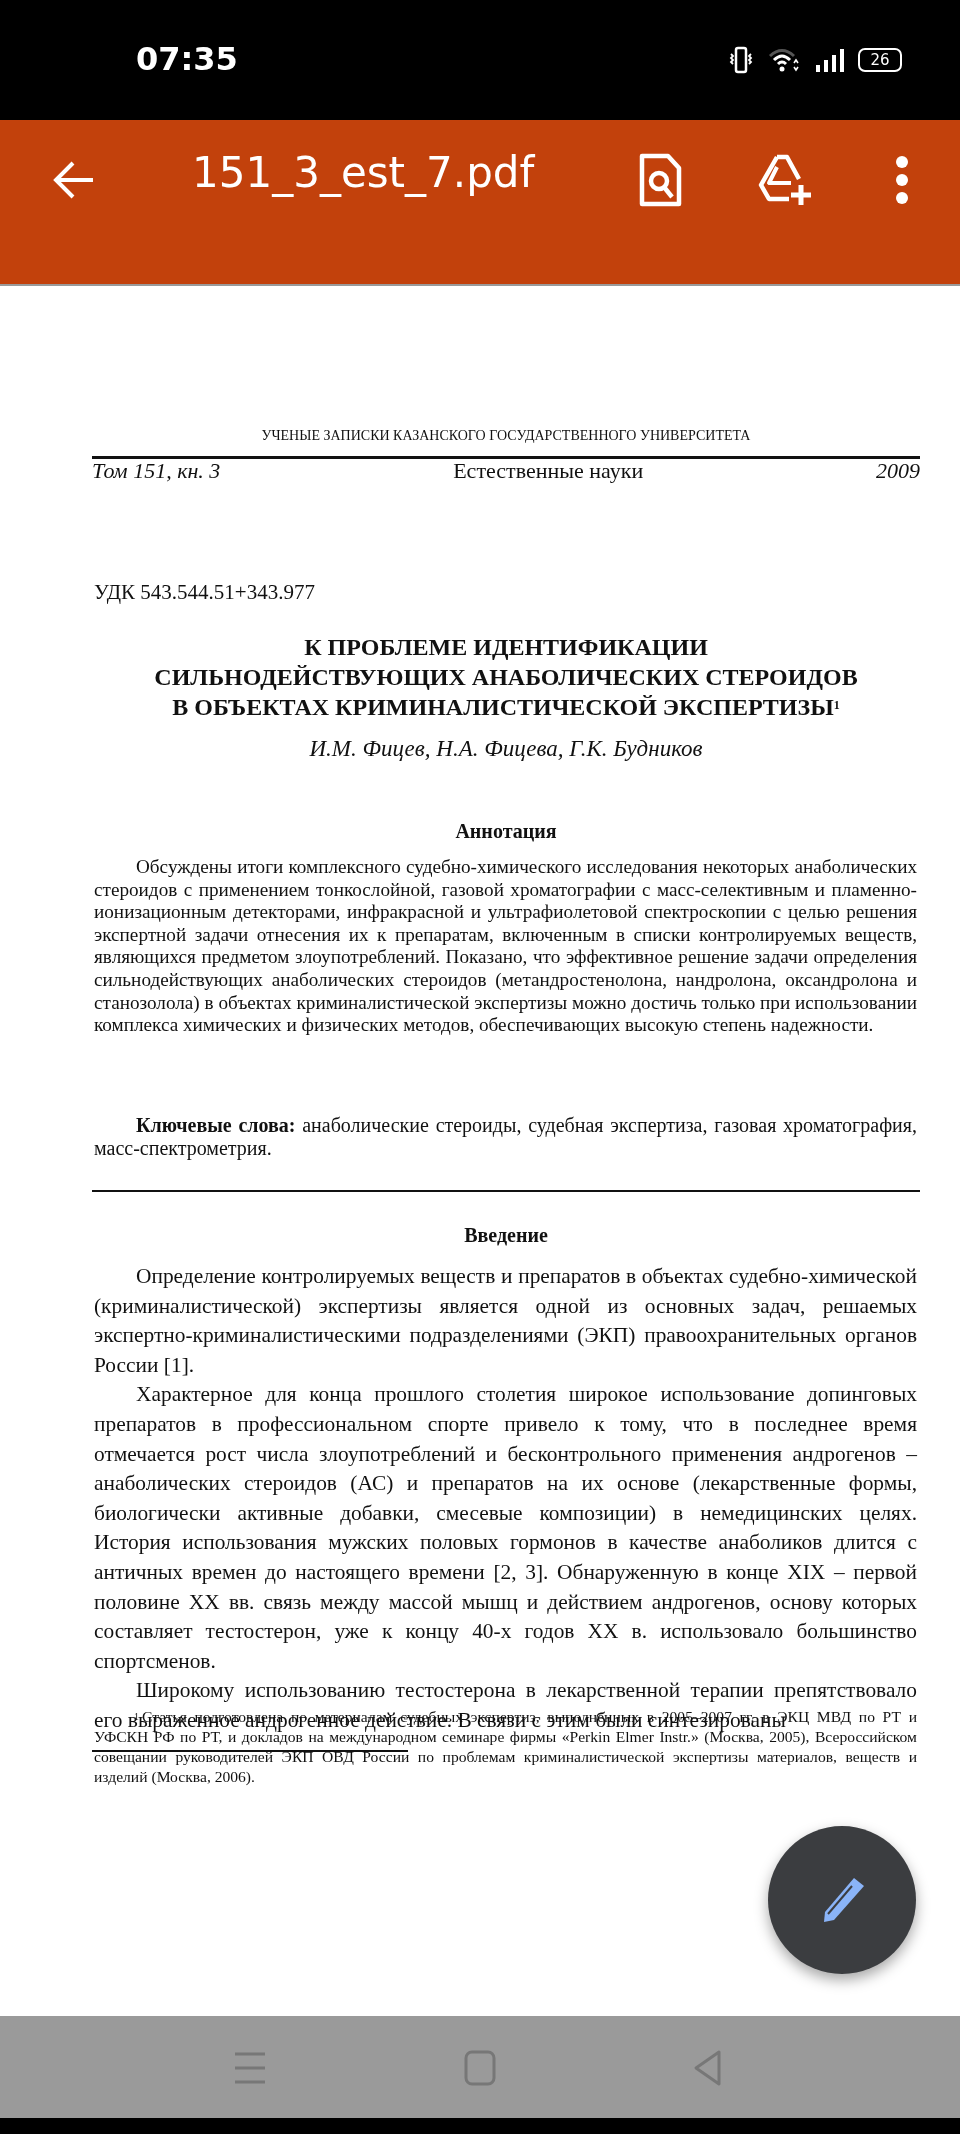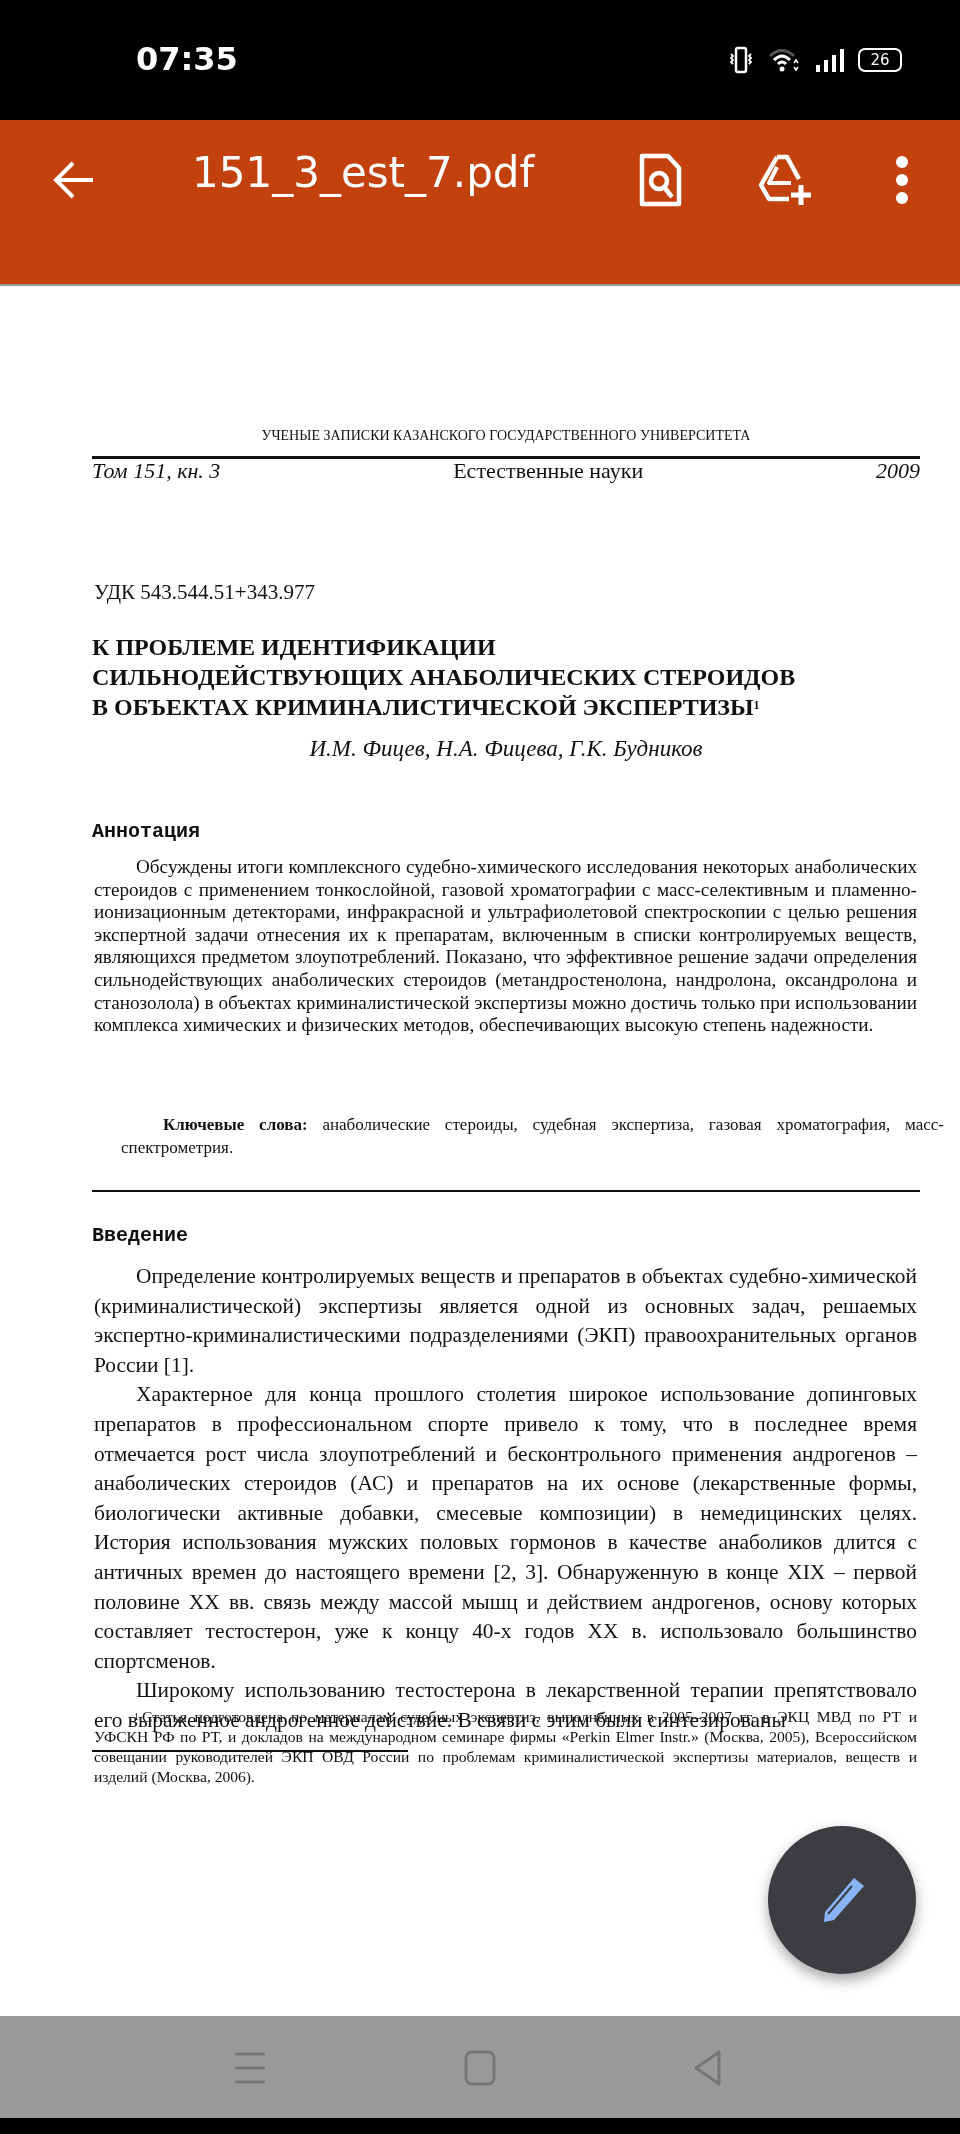--- a/index.html
+++ b/index.html
@@ -26,28 +26,28 @@
   .viewer { position: absolute; left: 0; top: 284px; width: 960px; height: 1732px; background: #fff; border-top: 2px solid #9a9a9a; overflow: hidden; }
   .page { position: absolute; left: 0; top: 0; width: 960px; font-family: "Liberation Serif", serif; color: #111; }
 
   .journal-head { position: absolute; left: 92px; top: 142px; width: 828px; text-align: center; font-size: 14px; letter-spacing: 0; }
   .journal-rule { position: absolute; left: 92px; top: 170px; width: 828px; height: 3px; background: #111; }
   .journal-sub { position: absolute; left: 92px; top: 172px; width: 828px; font-size: 22px; display: flex; justify-content: space-between; }
   .journal-sub .it { font-style: italic; }
 
   .udk { position: absolute; left: 94px; top: 294px; font-size: 21px; }
 
-  .title { position: absolute; left: 92px; top: 346px; width: 828px; text-align: left; font-weight: bold; font-size: 24px; line-height: 30px; }
+  .title { position: absolute; left: 92px; top: 346px; width: 828px; text-align: center; font-weight: bold; font-size: 24px; line-height: 30px; }
   .title sup { font-size: 12px; vertical-align: top; position: relative; top: -2px; }
   .authors { position: absolute; left: 92px; top: 450px; width: 828px; text-align: center; font-style: italic; font-size: 23px; }
 
-  .sec-head { position: absolute; left: 92px; width: 828px; font-weight: bold; font-size: 20px; font-family: Liberation Mono, monospace; }
+  .sec-head { position: absolute; left: 92px; width: 828px; text-align: center; font-weight: bold; font-size: 20px; }
   .abstract { position: absolute; left: 94px; top: 570px; width: 823px; font-size: 19.2px; line-height: 22.6px; text-align: justify; }
   .abstract p { text-indent: 42px; }
-  .keywords { position: absolute; left: 94px; top: 828px; width: 823px; font-size: 17px; line-height: 22.6px; text-align: justify; text-indent: 42px; margin-left: 27px; }
+  .keywords { position: absolute; left: 94px; top: 828px; width: 823px; font-size: 20px; line-height: 22.6px; text-align: justify; text-indent: 42px; }
   .keywords b { font-weight: bold; }
 
   .sec-rule { position: absolute; left: 92px; top: 904px; width: 828px; height: 2px; background: #111; }
 
   .body-text { position: absolute; left: 94px; top: 976px; width: 823px; font-size: 21.4px; line-height: 29.6px; text-align: justify; }
   .body-text p { text-indent: 42px; }
 
   .fn-rule { position: absolute; left: 92px; top: 1464px; width: 316px; height: 2px; background: #111; }
   .footnote { position: absolute; left: 94px; top: 1397px; width: 823px; font-size: 15.6px; line-height: 20px; text-align: justify; text-indent: 40px; margin-top: 24px; }
   .footnote sup { font-size: 10px; vertical-align: top; margin-right: 3px; }

